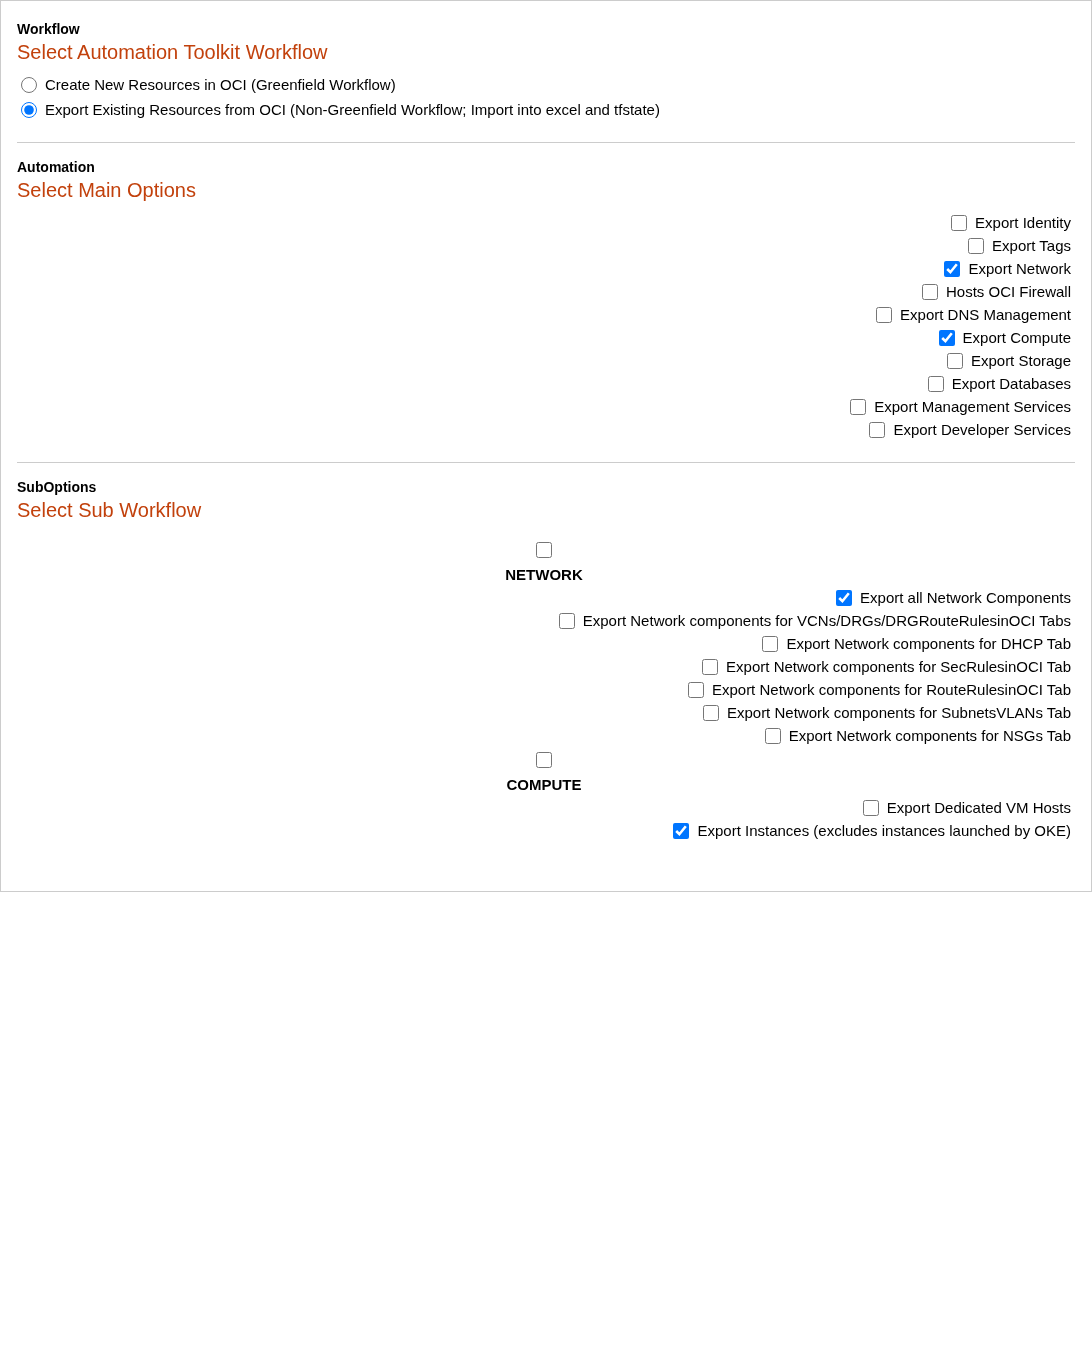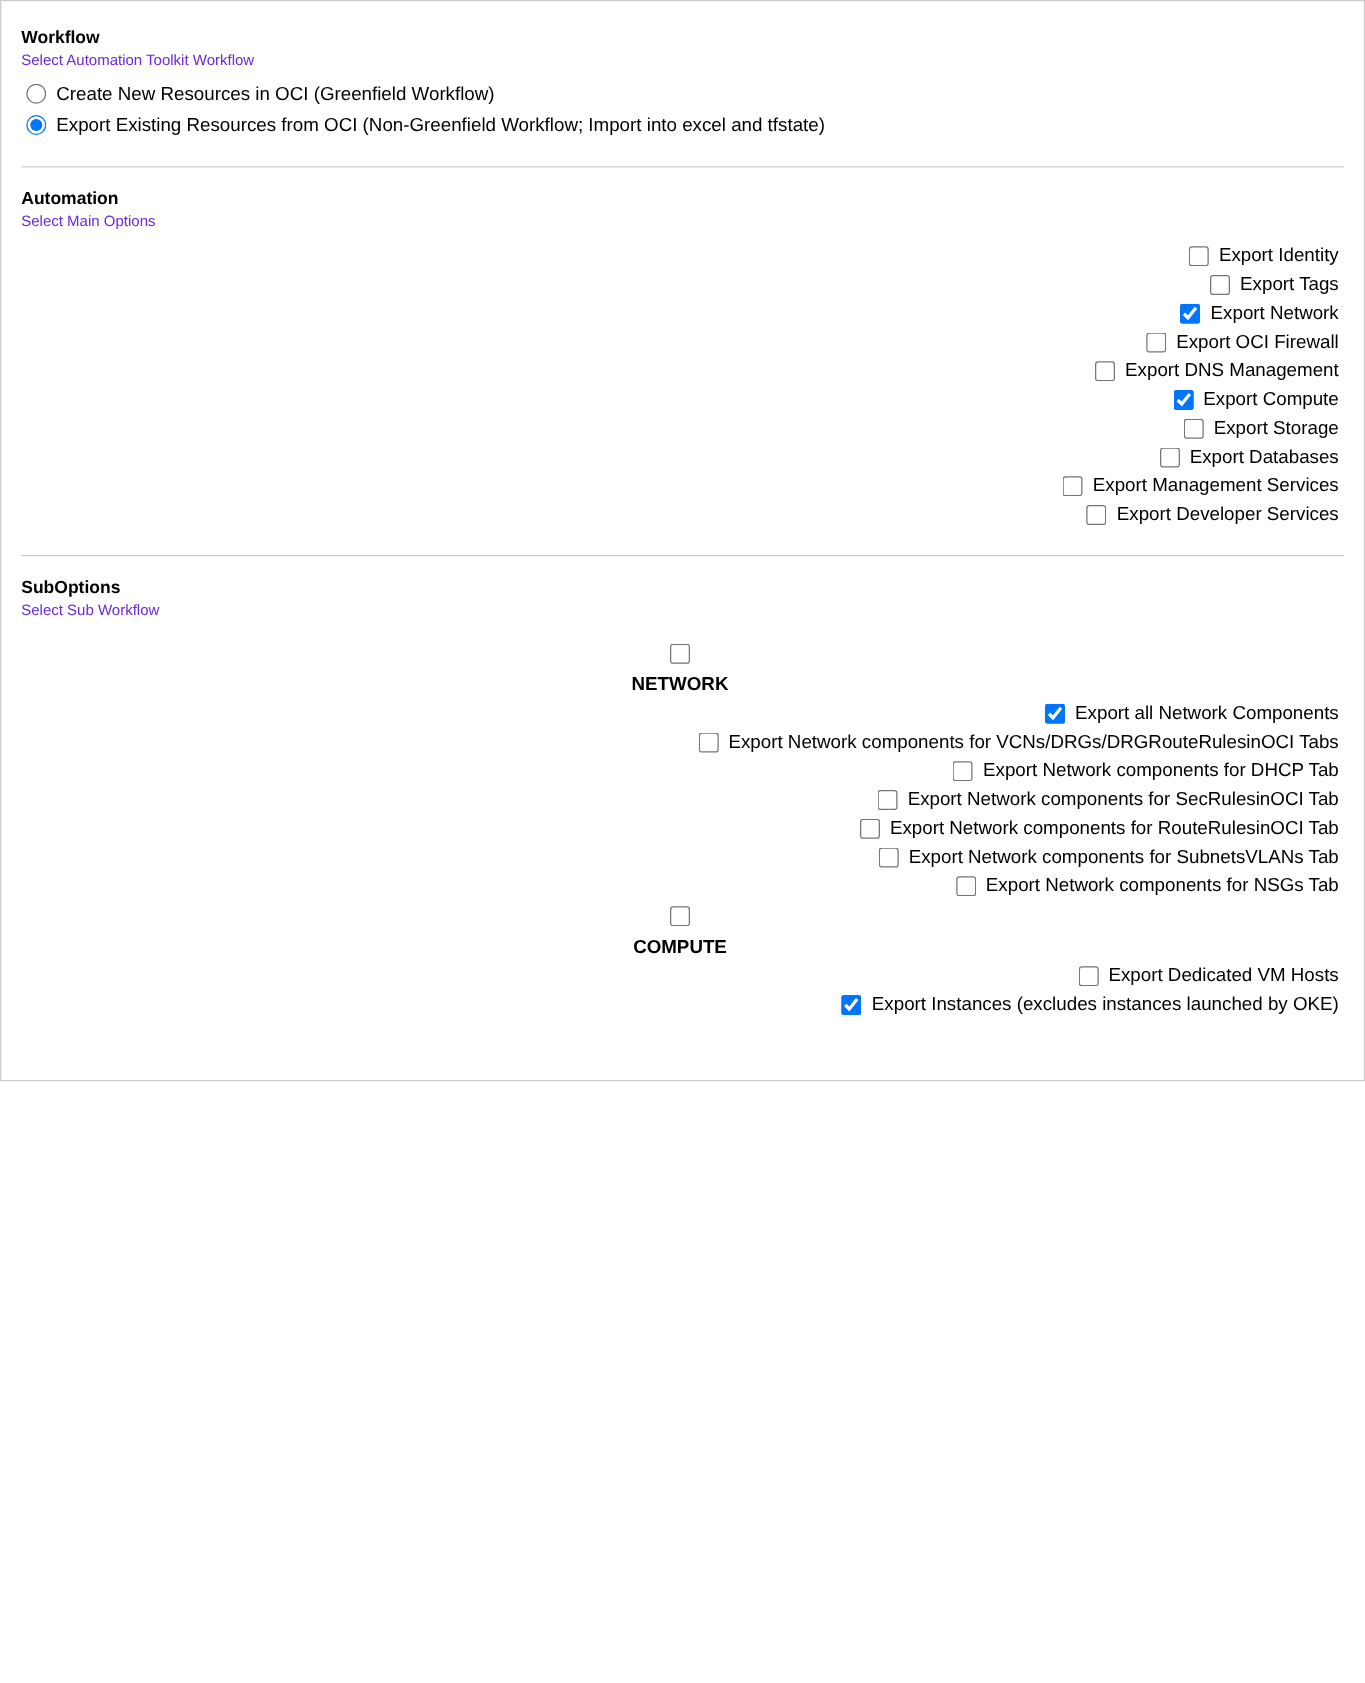--- a/index.html
+++ b/index.html
@@ -27,35 +27,35 @@
       margin-bottom: 24px;
     }
 
     .section-title {
       font-size: 14px;
       font-weight: bold;
       margin-bottom: 4px;
     }
 
     .section-subtitle {
-      font-size: 12px;
-      color: #6d28d9;
+      font-size: 20px;
+      color: #c2410c;
       margin-bottom: 12px;
     }
 
     .radio-group {
       display: flex;
       flex-direction: column;
       gap: 8px;
       padding-left: 4px;
     }
 
     .radio-item {
       display: flex;
-      align-items: flex-start;
+      align-items: flex-end;
       gap: 8px;
       font-size: 15px;
     }
 
     .radio-item input[type="radio"] {
       width: 16px;
       height: 16px;
       flex-shrink: 0;
     }
 
@@ -164,21 +164,21 @@
           <label class="checkbox-item">
             <input type="checkbox" style="">
             <span>Export Tags</span>
           </label>
           <label class="checkbox-item">
             <input type="checkbox" checked="" style="">
             <span>Export Network</span>
           </label>
           <label class="checkbox-item">
             <input type="checkbox" style="">
-            <span>Export OCI Firewall</span>
+            <span>Hosts OCI Firewall</span>
           </label>
           <label class="checkbox-item">
             <input type="checkbox" style="">
             <span>Export DNS Management</span>
           </label>
           <label class="checkbox-item">
             <input type="checkbox" checked="" style="">
             <span>Export Compute</span>
           </label>
           <label class="checkbox-item">

